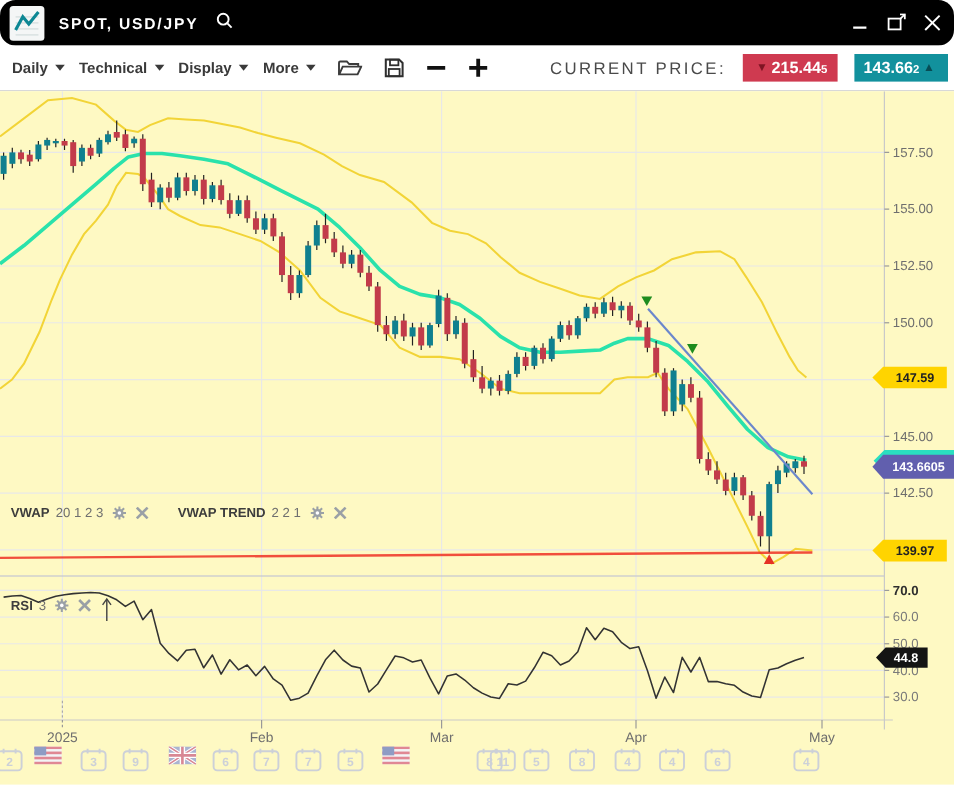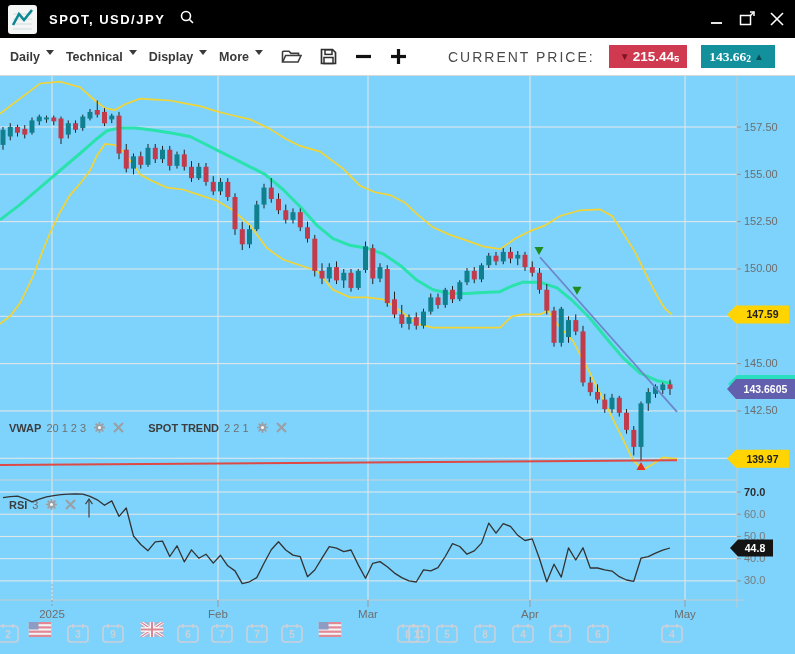--- a/index.html
+++ b/index.html
@@ -2,54 +2,54 @@
 <html><head>
 <meta charset="utf-8">
 <style>
   * { margin:0; padding:0; box-sizing:border-box; }
   html,body { width:795px; height:654px; overflow:hidden; background:#fff;
     font-family:"Liberation Sans", sans-serif; }
   #app { position:relative; width:795px; height:654px; background:#fff; }
 
   
   .titlebar { position:absolute; left:0; top:0; width:795px; height:38px;
-    background:#000; display:flex; align-items:center; }
+    background:#000; display:flex; align-items:center;border-radius:13px; }
   .appicon { width:29px; height:29px; margin-left:8px; background:#f4f6f6;
     border-radius:3px; display:flex; align-items:center; justify-content:center; }
   .title { color:#fff; font-size:13px; font-weight:bold; letter-spacing:1.5px;
     margin-left:12px; }
   .tsearch { margin-left:14px; }
   .winbtns { margin-left:auto; display:flex; align-items:center; gap:14px;
     margin-right:10px; }
   .winbtn { width:16px; height:16px; display:flex; align-items:center;
     justify-content:center; cursor:pointer; }
 
   
   .toolbar { position:absolute; left:0; top:38px; width:795px; height:38px;
     background:#fff; border-bottom:1px solid #d8d8d8; display:flex;
     align-items:center; }
-  .menu { display:flex; align-items:flex-start; gap:6px; margin-left:12px;
+  .menu { display:flex; align-items:center; gap:6px; margin-left:12px;
     font-size:12.5px; font-weight:bold; color:#3a3a3a; cursor:pointer; }
   .menu:first-child { margin-left:10px; }
   .caret { width:0; height:0; border-left:4px solid transparent;
     border-right:4px solid transparent; border-top:5px solid #3a3a3a; }
   .tool-ico { margin-left:18px; cursor:pointer; display:flex; align-items:center; }
   .cp-label { margin-left:auto; font-size:14px; letter-spacing:2px; color:#4a4a4a; }
   .price-badge { height:23px; margin-left:14px; display:flex; align-items:center;
     padding:0 8px; color:#fff; font-size:13.5px; font-weight:bold; }
   .price-badge .pip { font-size:9.5px; margin-top:4px; }
   .price-badge .arr { font-size:10px; margin:0 3px; }
   .bid { background:#cf3a50; }
-  .ask { background:#12919d; margin-right:20px;font-family:Liberation Serif, serif; }
+  .ask { background:#12919d; margin-right:5px; }
   .bid .arr { color:#7e1423; }
   .ask .arr { color:#074d55; }
 
   
   .chart { position:absolute; left:0; top:76px; width:795px; height:578px;
-    background:#7dd3fc; }
+    background:#fef9c3; }
   svg text { font-family:"Liberation Sans", sans-serif; }
 
   .ind-row { position:absolute; display:flex; align-items:center; gap:5px;
     font-size:11px; color:#444;text-align:right; }
   .ind-name { font-weight:bold; color:#3d3d3d; }
   .ind-params { color:#6f6f6f; }
   .ind-btn { cursor:pointer; display:flex; align-items:center; margin-left:2px; }
   .ind-gap { width:14px; }
 
   .events { position:absolute; left:0; top:542px; width:795px; height:36px; }
@@ -621,21 +621,21 @@
           <circle cx="6.5" cy="6.5" r="1.5" fill="#fff"></circle>
         </svg>
       </span>
       <span class="ind-btn">
         <svg width="11" height="11">
           <line x1="1" y1="1" x2="10" y2="10" stroke="#9aa0a6" stroke-width="2.2"></line>
           <line x1="10" y1="1" x2="1" y2="10" stroke="#9aa0a6" stroke-width="2.2"></line>
         </svg>
       </span>
       <span class="ind-gap"></span>
-      <span class="ind-name">SPOT TREND</span>
+      <span class="ind-name">VWAP TREND</span>
       <span class="ind-params">2 2 1</span>
       <span class="ind-btn">
         <svg width="13" height="13" viewBox="0 0 13 13">
           <g stroke="#9aa0a6" stroke-width="1.7">
             <line x1="6.5" y1="1" x2="6.5" y2="12"></line>
               <line x1="1" y1="6.5" x2="12" y2="6.5"></line>
             <line x1="2.6" y1="2.6" x2="10.4" y2="10.4"></line>
               <line x1="10.4" y1="2.6" x2="2.6" y2="10.4"></line>
           </g>
           <circle cx="6.5" cy="6.5" r="3.4" fill="#9aa0a6"></circle>

